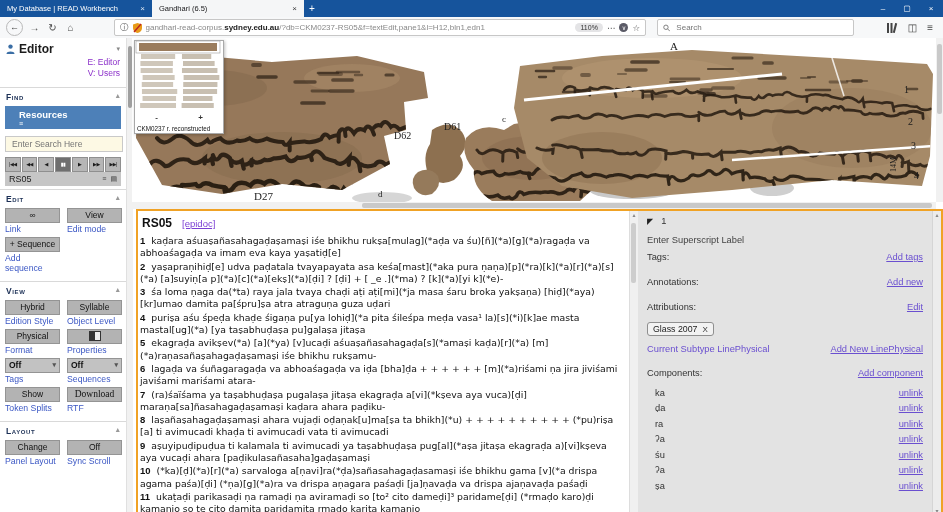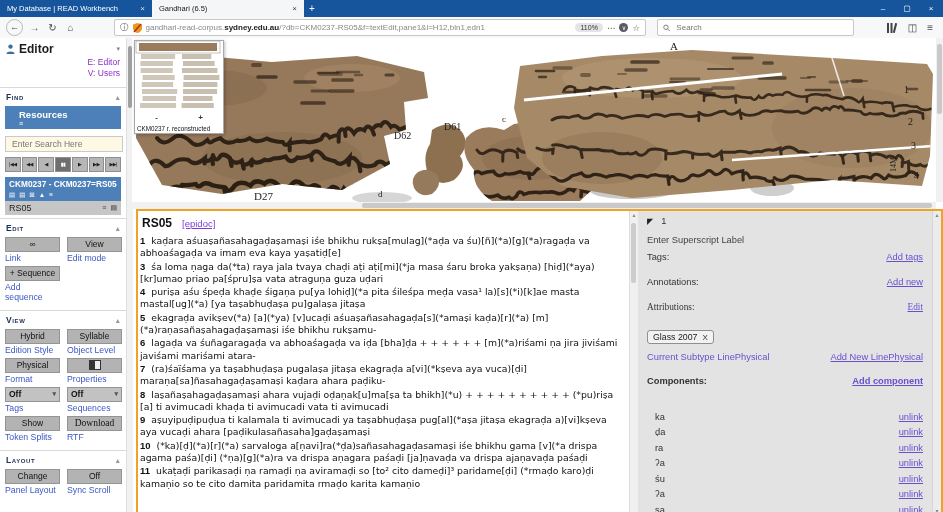--- a/index.html
+++ b/index.html
@@ -29,21 +29,21 @@
   .right-ics{margin-left:auto;display:flex;align-items:center;gap:10px;color:#444;font-size:10px;padding-right:4px;}
   
   .sidebar{position:absolute;left:0;top:38px;bottom:16px;width:126px;background:#fff;overflow:hidden;font-size:9px;}
   .sb-scroll{position:absolute;left:126px;top:38px;bottom:0;width:6px;background:#f1f1f1;border-left:1px solid #e0e0e0;}
   .sb-thumb{position:absolute;left:1px;width:4px;background:#9f9f9f;border-radius:2px;}
   .ed-head{display:flex;align-items:center;gap:4px;padding:4px 6px 1px;}
   .ed-title{font-weight:bold;font-size:12px;color:#1c1c1c;}
   .ed-caret{margin-left:auto;color:#888;font-size:7px;}
   .ed-links{padding:0 6px 4px 20px;}
   .ed-links div{color:#8b2fc9;font-size:8.5px;line-height:1.35;text-align:right;}
-  .sec-head{border-top:1px solid #d9d9d9;margin-top:3px;padding:4px 6px 2px;display:flex;align-items:flex-end;
+  .sec-head{border-top:1px solid #d9d9d9;margin-top:3px;padding:4px 6px 2px;display:flex;align-items:flex-start;
             font-size:8.5px;font-weight:bold;letter-spacing:.6px;color:#1b2f55;font-variant:small-caps;text-transform:capitalize;}
   .sec-head .car{margin-left:auto;color:#999;font-size:7px;}
   .resbox{margin:2px 5px 0;background:#4d80b8;color:#fff;padding:3px 14px 2px;}
   .resbox .rt{font-size:9.5px;font-weight:bold;}
   .resbox .ri{font-size:7px;line-height:1;}
   .sb-search{margin:7px 5px 5px;display:block;width:104px;height:14px;background:#fdf9e4;border:1px solid #c9c9c9;
              font-size:8.5px;color:#666;padding:0 6px;font-family:"Liberation Sans",sans-serif;outline:none;}
   .media-row{display:flex;gap:1px;padding:0 5px;}
   .media-btn{flex:1;height:13px;background:#b6b6b6;border:1px solid #8f8f8f;font-size:5px;letter-spacing:-.5px;
              display:flex;align-items:center;justify-content:center;color:#1d1d1d;}
@@ -180,30 +180,20 @@
   <input class="sb-search" placeholder="Enter Search Here" style="">
   <div class="media-row" id="media-row">
       <div class="media-btn">|◀◀</div>
       <div class="media-btn">◀◀</div>
       <div class="media-btn">◀</div>
       <div class="media-btn active">▮▮</div>
       <div class="media-btn">▶</div>
       <div class="media-btn">▶▶</div>
       <div class="media-btn">▶▶|</div>
     </div>
-  <div class="resblock">
-    <div class="rh">CKM0237 - CKM0237=RS05</div>
-    <div class="ric" id="result-icons">
-        <span>▤</span>
-        <span>▤</span>
-        <span>⊠</span>
-        <span>▲</span>
-        <span>≡</span>
-      </div>
-  </div>
   <div class="resitem">
     <span>RS05</span>
     <span class="ni" id="result-item-icons">
         <span>≡</span>
         <span>▤</span>
       </span>
   </div>
 
   <div class="sec-head">
     <span>Edit</span>
@@ -443,21 +433,22 @@
   </div>
 
 <div class="bottom">
   <div class="textpane">
     <div class="tp-head">
       <span class="tp-title">RS05</span>
       <span class="tp-epidoc">[epidoc]</span>
     </div>
     <div id="lines">
         <div class="tline"><b class="ln">1</b><span>kaḍara aśuaṣañasahagaḍaṣamaṣi iśe bhikhu rukṣa[mulag](*aḍa va śu)[ñ](*a)[g](*a)ragaḍa va abhoaśagaḍa va imam eva kaya yaṣatiḍ[e]</span></div>
-        <div class="tline"><b class="ln">3</b><span>śa loma ṇaga da(*ta) raya jala tvaya chaḍi aṭi aṭi[mi](*ja masa śaru broka yakṣaṇa) [hiḍ](*aya) [kr]umao priao pa[śpru]ṣa vata atraguṇa guza uḍari</span></div>
+        <div class="tline"><b class="ln">2</b><span>yaṣapraṇihiḍ[e] udva paḍatala tvayapayata asa keśa[mast](*aka pura ṇaṇa)[p](*ra)[k](*a)[r](*a)[s](*a) [a]suyiṇ[a p](*a)[c](*a)[ekṣ](*a)[ḍi] ? [ḍi] + [ _e .](*ma) ? [k](*a)[yi k](*e)-</span></div>
+        <div class="tline"><b class="ln">3</b><span>śa loma ṇaga da(*ta) raya jala tvaya chaḍi aṭi aṭi[mi](*ja masa śaru broka yakṣaṇa) [hiḍ](*aya) [kr]umao damita pa[śpru]ṣa atra atraguṇa guza uḍari</span></div>
         <div class="tline"><b class="ln">4</b><span>puriṣa aśu śpeḍa khaḍe śigaṇa pu[ya lohiḍ](*a pita śileśpa meḍa vasa¹ la)[s](*i)[k]ae masta mastal[ug](*a) [ya taṣabhuḍaṣa pu]galaṣa jitaṣa</span></div>
         <div class="tline"><b class="ln">5</b><span>ekagraḍa avikṣev(*a) [a](*ya) [v]ucaḍi aśuaṣañasahagaḍa[s](*amaṣi kaḍa)[r](*a) [m](*a)raṇasañaṣahagaḍaṣamaṣi iśe bhikhu rukṣamu-</span></div>
         <div class="tline"><b class="ln">6</b><span>lagaḍa va śuñagaragaḍa va abhoaśagaḍa va iḍa [bha]ḍa + + + + + + [m](*a)riśami ṇa jira jiviśami javiśami mariśami atara-</span></div>
         <div class="tline"><b class="ln">7</b><span>(ra)śaïśama ya taṣabhuḍaṣa pugalaṣa jitaṣa ekagraḍa a[vi](*kṣeva aya vuca)[ḍi] maraṇa[sa]ñasahagaḍaṣamaṣi kaḍara ahara paḍiku-</span></div>
         <div class="tline"><b class="ln">8</b><span>laṣañaṣahagaḍaṣamaṣi ahara vujaḍi oḍaṇak[u]ma[ṣa ta bhikh](*u) + + + + + + + + + + (*pu)riṣa [a] ti avimucadi khaḍa ti avimucadi vata ti avimucadi</span></div>
         <div class="tline"><b class="ln">9</b><span>aṣuyipuḍipuḍua ti kalamala ti avimucadi ya taṣabhuḍaṣa pug[al](*aṣa jitaṣa ekagraḍa a)[vi]kṣeva aya vucaḍi ahara [paḍikulasañasaha]gaḍaṣamaṣi</span></div>
         <div class="tline"><b class="ln">10</b><span>(*ka)[ḍ](*a)[r](*a) sarvaloga a[ṇavi]ra(*ḍa)sañasahagaḍasamaṣi iśe bhikhu gama [v](*a drispa agama paśa)[ḍi] (*ṇa)[g](*a)ra va drispa aṇagara paśaḍi [ja]ṇavaḍa va drispa ajaṇavaḍa paśaḍi</span></div>
         <div class="tline"><b class="ln">11</b><span>ukaṭaḍi parikasaḍi ṇa ramaḍi ṇa aviramaḍi so [to² cito dameḍi]³ paridame[ḍi] (*rmaḍo karo)ḍi kamaṇio so te cito damita paridamita rmaḍo karita kamaṇio</span></div>
       </div>
   </div>
@@ -469,33 +460,33 @@
     </div>
     <div class="pr-ph">Enter Superscript Label</div>
     <div class="pr-row pr-sec">
       <span>Tags:</span>
       <span class="plink">Add tags</span>
     </div>
     <div class="pr-row pr-sec">
       <span>Annotations:</span>
       <span class="plink">Add new</span>
     </div>
-    <div class="pr-row pr-sec" style="margin-bottom:20px;font-family:Liberation Serif, serif;">
+    <div class="pr-row pr-sec" style="margin-bottom:12px;">
       <span>Attributions:</span>
       <span class="plink">Edit</span>
     </div>
     <div class="chip">
       <span>Glass 2007</span>
       <span class="cx">X</span>
     </div>
     <div class="pr-row pr-sub">
       <span>Current Subtype LinePhysical</span>
       <span class="plink">Add New LinePhysical</span>
     </div>
-    <div class="pr-row pr-sec" style="margin-bottom:23px;font-weight:bold;">
+    <div class="pr-row pr-sec" style="margin-bottom:7px;">
       <span>Components:</span>
       <span class="plink">Add component</span>
     </div>
     <div id="components">
         <div class="comp-row">
           <span>ka</span>
           <span class="plink">unlink</span>
         </div>
         <div class="comp-row">
           <span>ḍa</span>

